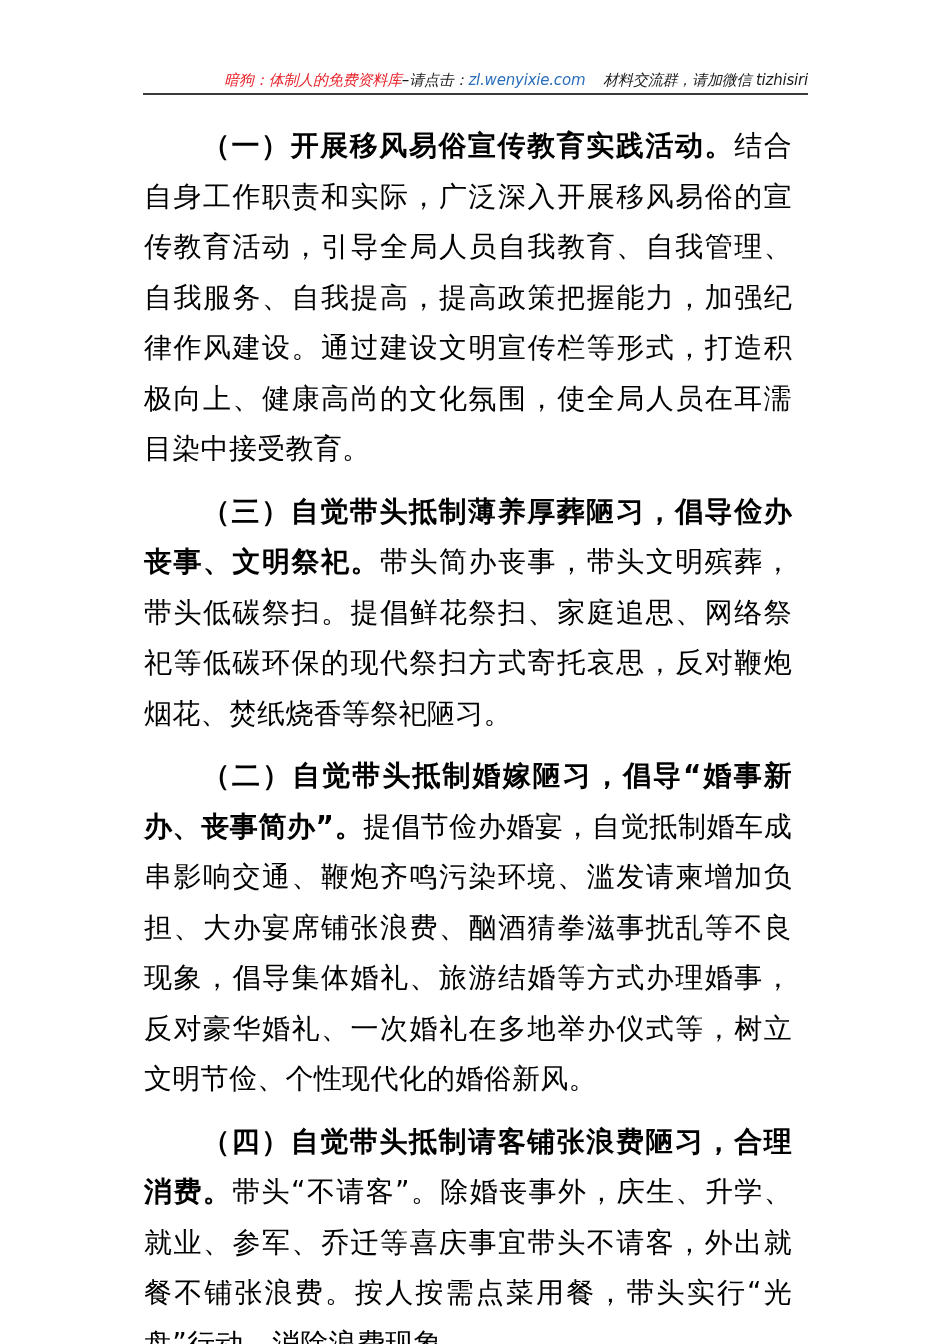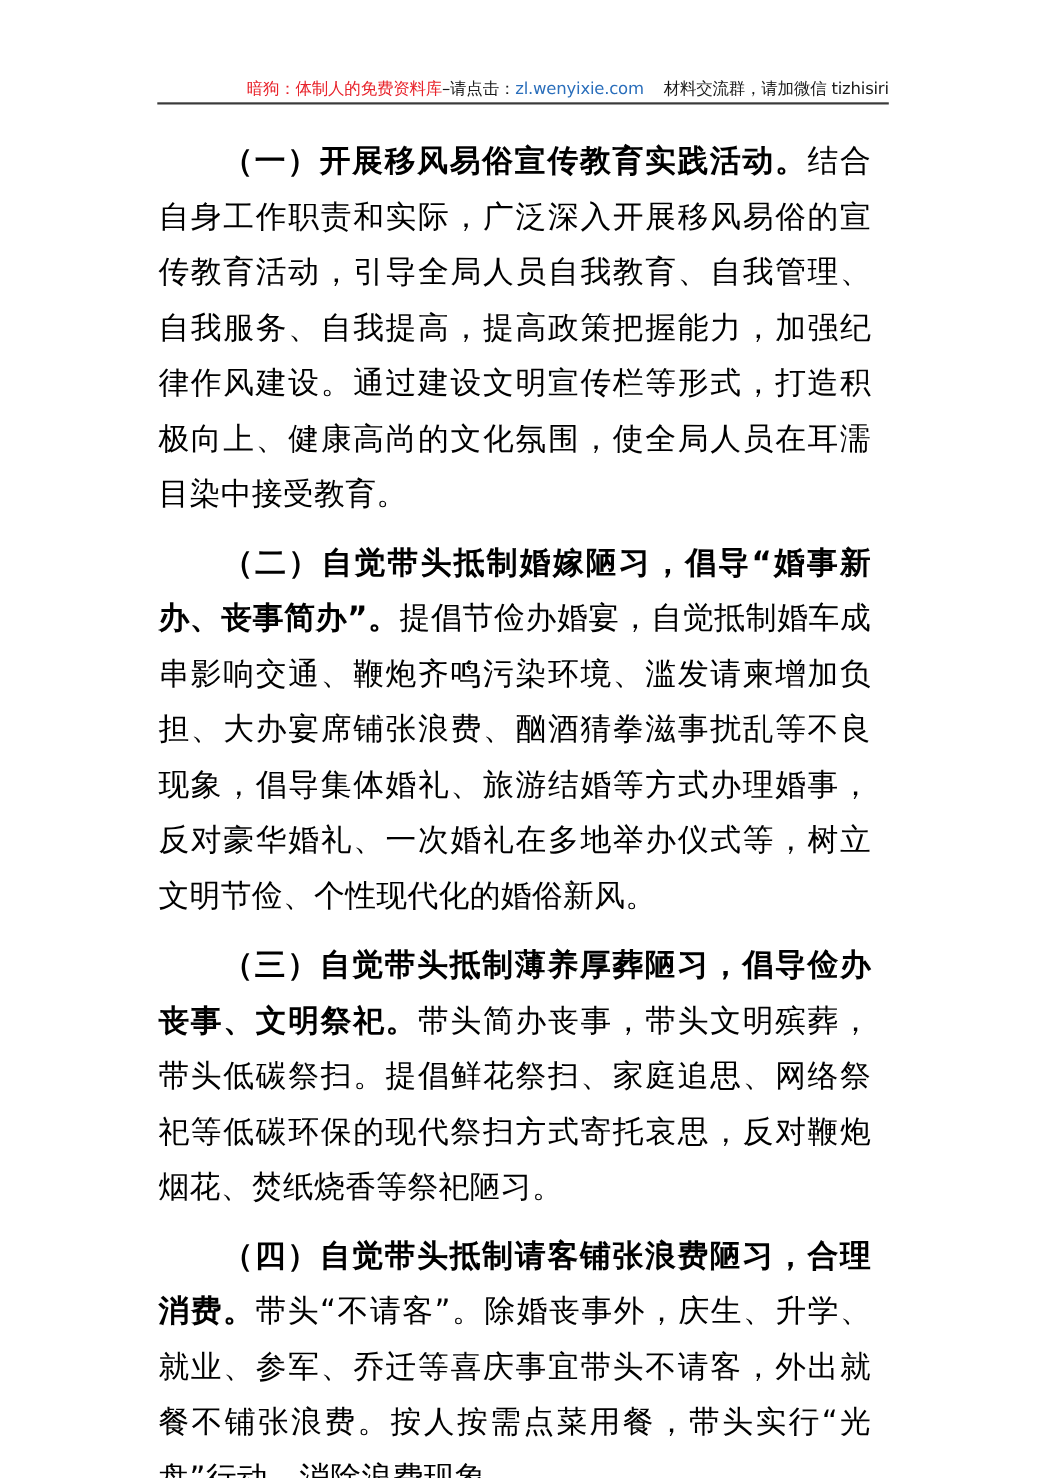--- a/index.html
+++ b/index.html
@@ -19,20 +19,21 @@
       position: absolute;
       left: 143px;
       top: 68px;
       width: 665px;
       height: 24px;
       font-size: 15px;
       line-height: 24px;
       white-space: nowrap;
       text-align: right;
       letter-spacing: -0.2px;
+      font-style: italic;
     }
     .header .red { color: #e8222a; }
     .header .dark { color: #1a1a1a; }
     .header .blue { color: #2a6ebb; }
     .header .gap { display: inline-block; width: 18px; }
     .header-rule {
       position: absolute;
       left: 143px;
       top: 93px;
       width: 665px;
@@ -61,16 +62,16 @@
 </head>
 <body>
 
 <div class="header">
   <span class="red">暗狗：体制人的免费资料库</span><span class="dark">–请点击：</span><span class="blue">zl.wenyixie.com</span><span class="gap"></span><span class="dark">材料交流群，请加微信 tizhisiri</span>
 </div>
 <div class="header-rule"></div>
 
 <div class="content">
   <p class="para"><b>（一）开展移风易俗宣传教育实践活动。</b><span>结合自身工作职责和实际，广泛深入开展移风易俗的宣传教育活动，引导全局人员自我教育、自我管理、自我服务、自我提高，提高政策把握能力，加强纪律作风建设。通过建设文明宣传栏等形式，打造积极向上、健康高尚的文化氛围，使全局人员在耳濡目染中接受教育。</span></p>
+  <p class="para"><b>（三）自觉带头抵制薄养厚葬陋习，倡导俭办丧事、文明祭祀。</b><span>带头简办丧事，带头文明殡葬，带头低碳祭扫。提倡鲜花祭扫、家庭追思、网络祭祀等低碳环保的现代祭扫方式寄托哀思，反对鞭炮烟花、焚纸烧香等祭祀陋习。</span></p>
   <p class="para"><b>（二）自觉带头抵制婚嫁陋习，倡导“婚事新办、丧事简办”。</b><span>提倡节俭办婚宴，自觉抵制婚车成串影响交通、鞭炮齐鸣污染环境、滥发请柬增加负担、大办宴席铺张浪费、酗酒猜拳滋事扰乱等不良现象，倡导集体婚礼、旅游结婚等方式办理婚事，反对豪华婚礼、一次婚礼在多地举办仪式等，树立文明节俭、个性现代化的婚俗新风。</span></p>
-  <p class="para"><b>（三）自觉带头抵制薄养厚葬陋习，倡导俭办丧事、文明祭祀。</b><span>带头简办丧事，带头文明殡葬，带头低碳祭扫。提倡鲜花祭扫、家庭追思、网络祭祀等低碳环保的现代祭扫方式寄托哀思，反对鞭炮烟花、焚纸烧香等祭祀陋习。</span></p>
   <p class="para"><b>（四）自觉带头抵制请客铺张浪费陋习，合理消费。</b><span>带头“不请客”。除婚丧事外，庆生、升学、就业、参军、乔迁等喜庆事宜带头不请客，外出就餐不铺张浪费。按人按需点菜用餐，带头实行“光盘”行动，消除浪费现象。</span></p>
 </div>
 
 </body></html>

